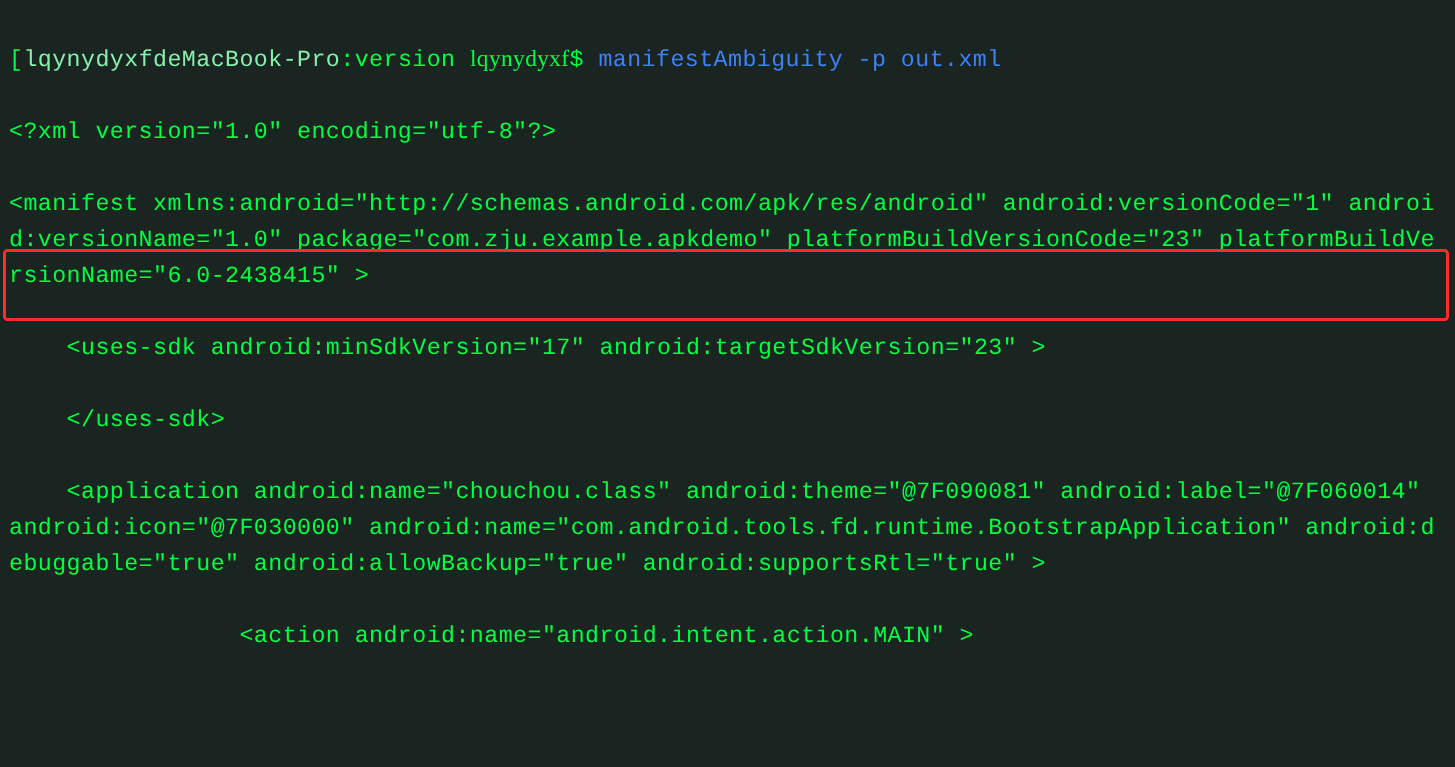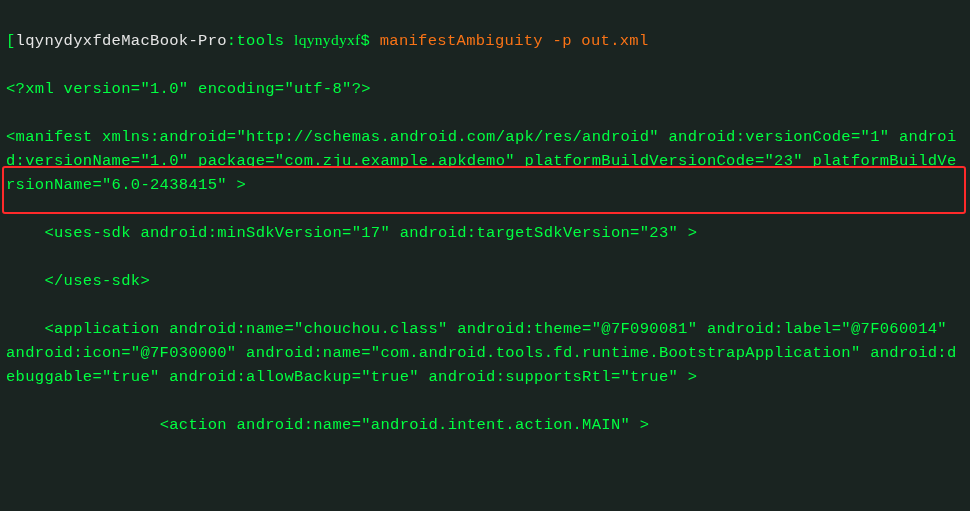--- a/index.html
+++ b/index.html
@@ -13,43 +13,43 @@
       height: 511px;
       overflow: hidden;
       color: #00ff41;
     }
     .terminal {
       white-space: pre-wrap;
       word-break: break-all;
       letter-spacing: 0.3px;
     }
     .prompt-bracket { color: #00ff41; }
-    .prompt-host { color: #e5e5e5; }
+    .prompt-host { color: #86efac; }
     .prompt-path { color: #00ff41; }
     .prompt-user { color: #00ff41; font-family: Liberation Serif, serif; }
     .prompt-dollar { color: #00ff41; }
-    .command { color: #f97316; }
+    .command { color: #3b82f6; }
     .xml { color: #00ff41; }
     .highlight-box {
       border: 2px solid #ff2a2a;
       border-radius: 3px;
       position: absolute;
       top: 166px;
       left: 2px;
       width: 964px;
       height: 48px;
       pointer-events: none;
     }
     .line { display: block; }
   </style>
 </head>
 <body>
 
 <div class="terminal">
-<span class="line"><span class="prompt-bracket">[</span><span class="prompt-host">lqynydyxfdeMacBook-Pro</span><span>:</span><span class="prompt-path">tools</span> <span class="prompt-user">lqynydyxf</span><span class="prompt-dollar">$</span> <span class="command">manifestAmbiguity -p out.xml</span></span>
+<span class="line"><span class="prompt-bracket">[</span><span class="prompt-host">lqynydyxfdeMacBook-Pro</span><span>:</span><span class="prompt-path">version</span> <span class="prompt-user">lqynydyxf</span><span class="prompt-dollar">$</span> <span class="command">manifestAmbiguity -p out.xml</span></span>
 <span class="line xml">&lt;?xml version="1.0" encoding="utf-8"?&gt;</span>
 <span class="line xml">&lt;manifest xmlns:android="http://schemas.android.com/apk/res/android" android:versionCode="1" android:versionName="1.0" package="com.zju.example.apkdemo" platformBuildVersionCode="23" platformBuildVersionName="6.0-2438415" &gt;</span>
 <span class="line xml">    &lt;uses-sdk android:minSdkVersion="17" android:targetSdkVersion="23" &gt;</span>
 <span class="line xml">    &lt;/uses-sdk&gt;</span>
 <span class="line xml">    &lt;application android:name="chouchou.class" android:theme="@7F090081" android:label="@7F060014" android:icon="@7F030000" android:name="com.android.tools.fd.runtime.BootstrapApplication" android:debuggable="true" android:allowBackup="true" android:supportsRtl="true" &gt;</span>
 <span class="line xml">                &lt;action android:name="android.intent.action.MAIN" &gt;</span>
 
 
 
 

